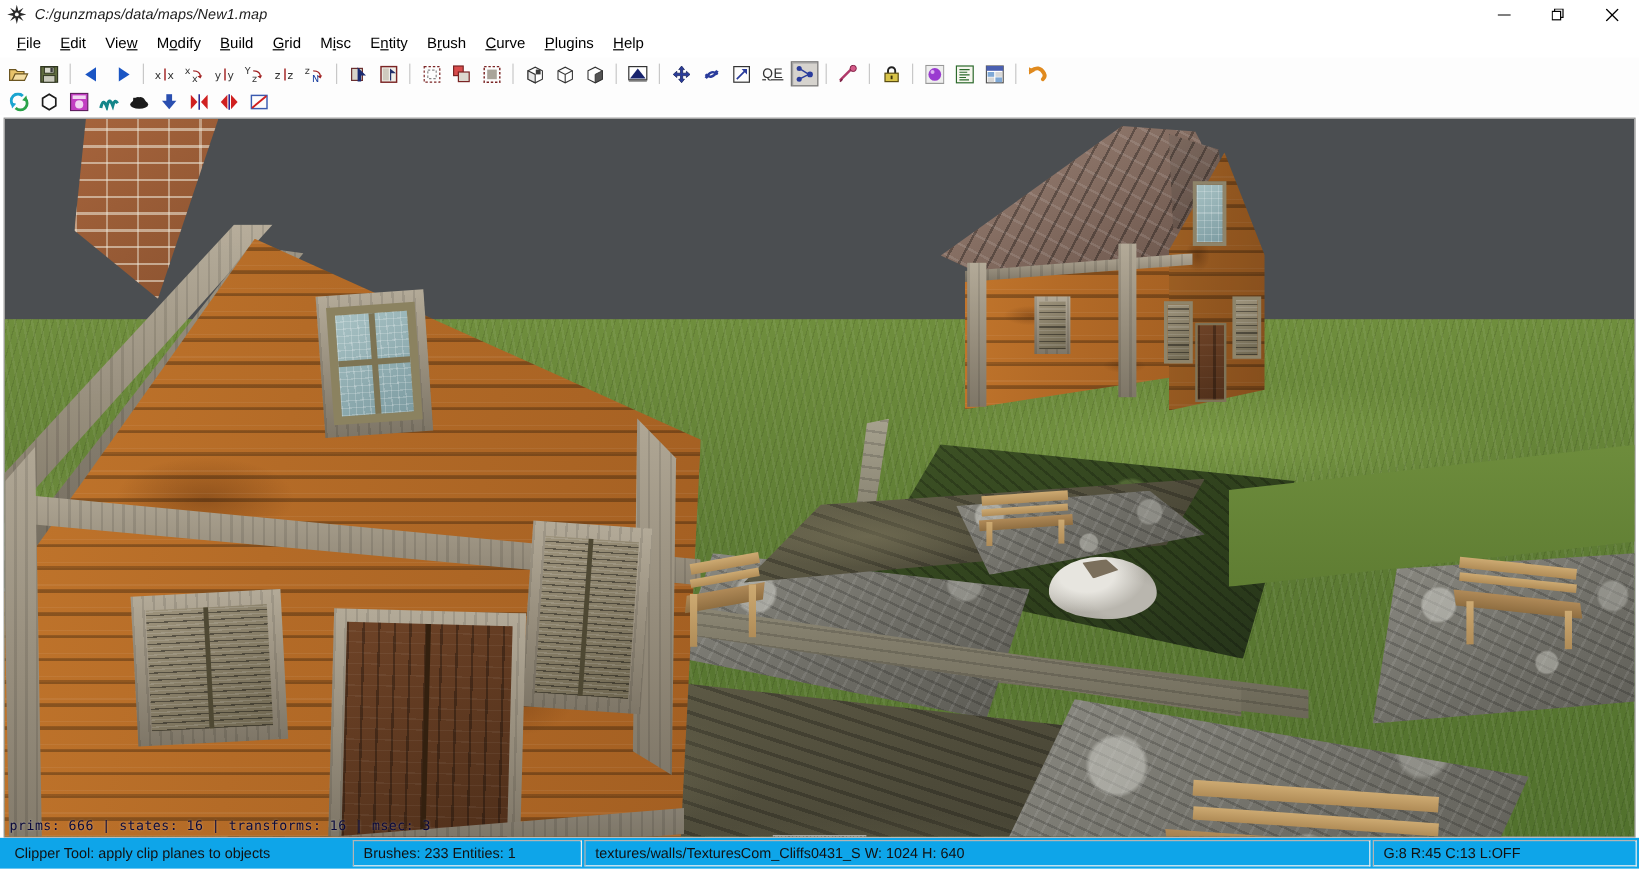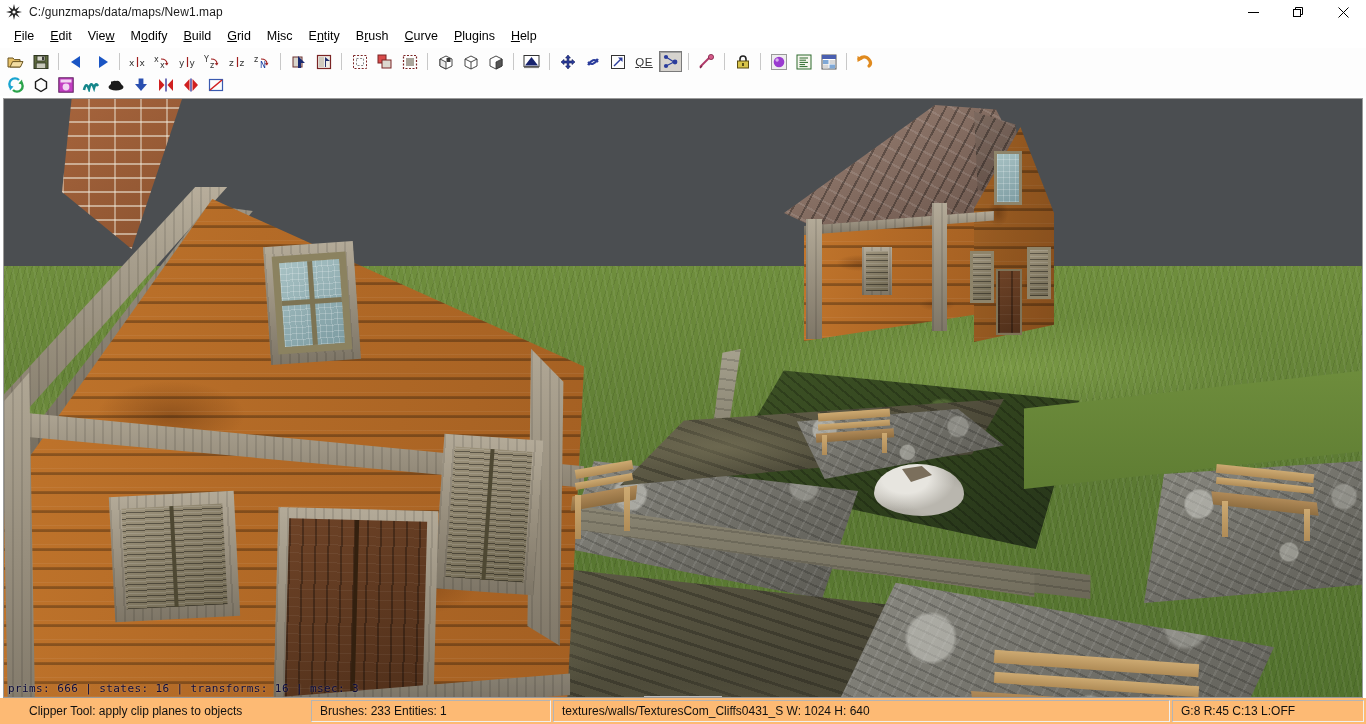--- a/index.html
+++ b/index.html
@@ -18,20 +18,21 @@
   }
 
   
   .titlebar {
     height: 24px;
     min-height: 24px;
     display: flex;
     align-items: center;
     background: #ffffff;
     position: relative;
+    font-style: italic;
   }
   .app-icon {
     width: 18px; height: 18px;
     margin-left: 5px; margin-right: 6px;
     position: relative;
     flex: 0 0 auto;
   }
   .app-icon svg { display:block; }
   .title-text {
     font-size: 12px;
@@ -278,44 +279,44 @@
     border: 1px solid #bdbdbd;
     box-sizing: border-box;
   }
 
   
   .statusbar {
     height: 26px;
     min-height: 26px;
     display: flex;
     align-items: stretch;
-    background: #fdba74;
-    padding: 2px 2px 2px 17px;
+    background: #0ea5e9;
+    padding: 2px 2px 2px 0;
     box-sizing: border-box;
   }
   .spane {
     border-left: 1px solid #b4b4b4;
     border-top: 1px solid #b4b4b4;
     border-right: 1px solid #efefef;
     border-bottom: 1px solid #efefef;
     display: flex;
     align-items: center;
     padding: 0 8px;
     font-size: 12px;
     color: #111;
     white-space: nowrap;
     overflow: hidden;
     margin-left: 2px;
     box-sizing: border-box;
   }
   .spane.p-msg   { width: 290px; border: none; padding-left: 10px; }
   .spane.p-xyz   { width: 252px; }
-  .spane.p-brush { width: 240px; }
+  .spane.p-brush { width: 191px; }
   .spane.p-tex   { flex: 1 1 auto; }
-  .spane.p-grid  { width: 192px; }
+  .spane.p-grid  { width: 220px; }
   .mono-sp { letter-spacing: .2px; }
 </style>
 </head>
 <body>
 
 <div id="app">
 
   <div class="titlebar">
     <div class="app-icon">
       <svg width="18" height="18" viewBox="0 0 18 18">

